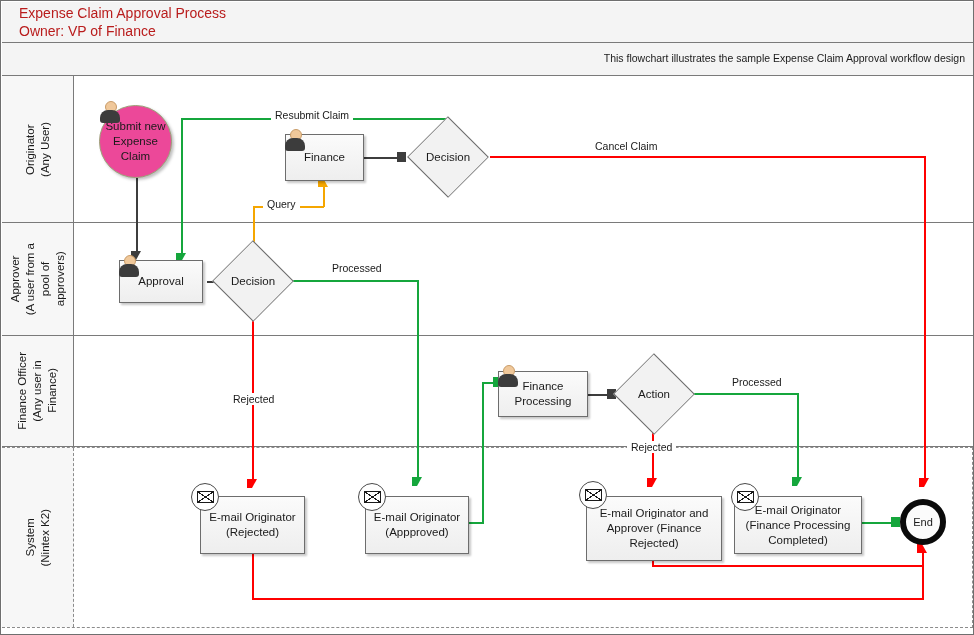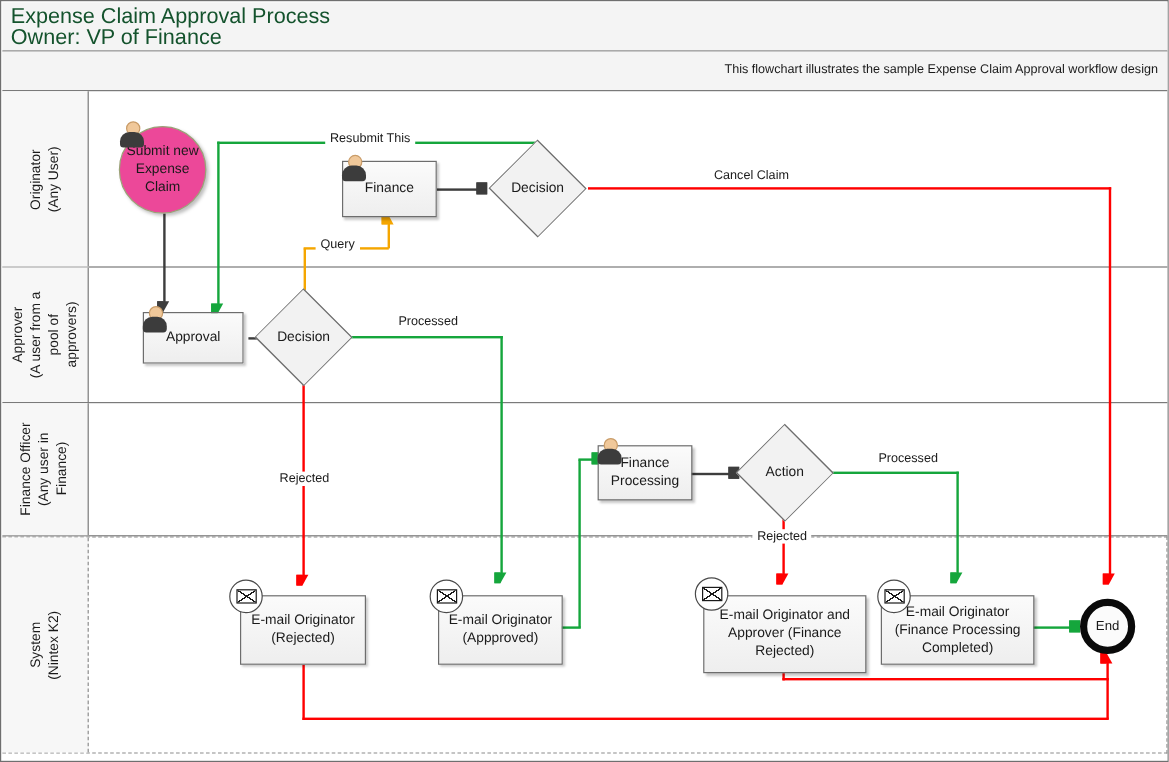--- a/index.html
+++ b/index.html
@@ -3,21 +3,21 @@
 <meta charset="utf-8">
 <style>
   html,body{margin:0;padding:0;background:#fff;}
   body{font-family:"Liberation Sans","DejaVu Sans",sans-serif;}
   #page{position:relative;width:974px;height:635px;overflow:hidden;background:#fff;
         border:1px solid #6f6f6f;box-sizing:border-box;}
 
   
   .hdr-title{position:absolute;left:1px;top:1px;width:971px;height:41px;
              background:#f4f4f4;border-bottom:1px solid #7a7a7a;box-sizing:border-box;}
-  .hdr-title .ln{position:absolute;left:7px;font-size:18px;color:#14532d;line-height:19px;}
+  .hdr-title .ln{position:absolute;left:17px;font-size:14px;color:#b91c1c;line-height:19px;}
   .hdr-title .ln1{top:2px;}
   .hdr-title .ln2{top:20px;}
   .hdr-sub{position:absolute;left:1px;top:42px;width:971px;height:33px;
            background:#f4f4f4;border-bottom:1px solid #7a7a7a;box-sizing:border-box;}
   .hdr-sub span{position:absolute;right:8px;top:9px;font-size:10.5px;color:#1a1a1a;}
 
   
   .lane{position:absolute;left:1px;box-sizing:border-box;}
   .lane-hd{position:absolute;left:0;top:0;width:72px;height:100%;
            background:#f7f7f7;border-right:1px solid #7a7a7a;box-sizing:border-box;
@@ -129,21 +129,21 @@
     <div class="lane-body"></div>
   </div>
 
   <div class="lseg v c-blk" style="left:135px;top:177px;height:75px;"></div>
   <div class="arw ad a-blk" style="left:130px;top:250px;"></div>
 
   <div class="lseg v c-grn" style="left:447px;top:118px;height:23px;"></div>
   <div class="lseg h c-grn" style="left:180px;top:117px;width:268px;"></div>
   <div class="lseg v c-grn" style="left:180px;top:117px;height:138px;"></div>
   <div class="arw ad a-grn" style="left:175px;top:252px;"></div>
-  <div class="elbl" style="left:270px;top:108px;">Resubmit This</div>
+  <div class="elbl" style="left:270px;top:108px;">Resubmit Claim</div>
 
   <div class="lseg h c-blk" style="left:363px;top:156px;width:36px;"></div>
   <div class="arw ar a-blk" style="left:396px;top:151px;"></div>
 
   <div class="lseg h c-red" style="left:489px;top:155px;width:436px;"></div>
   <div class="lseg v c-red" style="left:923px;top:155px;height:325px;"></div>
   <div class="arw ad a-red" style="left:918px;top:477px;"></div>
   <div class="elbl" style="left:590px;top:139px;">Cancel Claim</div>
 
   <div class="lseg v c-yel" style="left:252px;top:206px;height:55px;"></div>
@@ -219,21 +219,21 @@
   <div class="person" style="left:117px;top:254px;">
     <div class="head"></div>
       <div class="body"></div>
   </div>
 
   <div class="node diam" style="left:211px;top:254px;">
     <div class="dshape"></div>
     <div class="dtxt">Decision</div>
   </div>
 
-  <div class="node proc" style="left:497px;top:370px;width:79px;height:46px;">
+  <div class="node proc" style="left:497px;top:370px;width:90px;height:46px;">
     <span>Finance Processing</span>
   </div>
   <div class="person" style="left:496px;top:364px;">
     <div class="head"></div>
       <div class="body"></div>
   </div>
 
   <div class="node diam" style="left:612px;top:367px;">
     <div class="dshape"></div>
     <div class="dtxt">Action</div>

